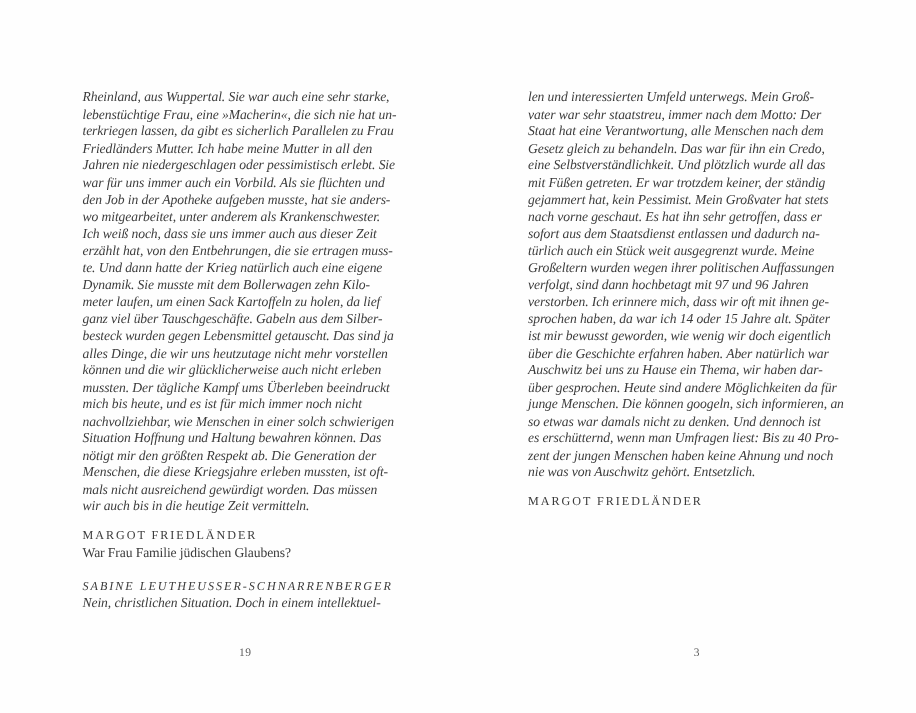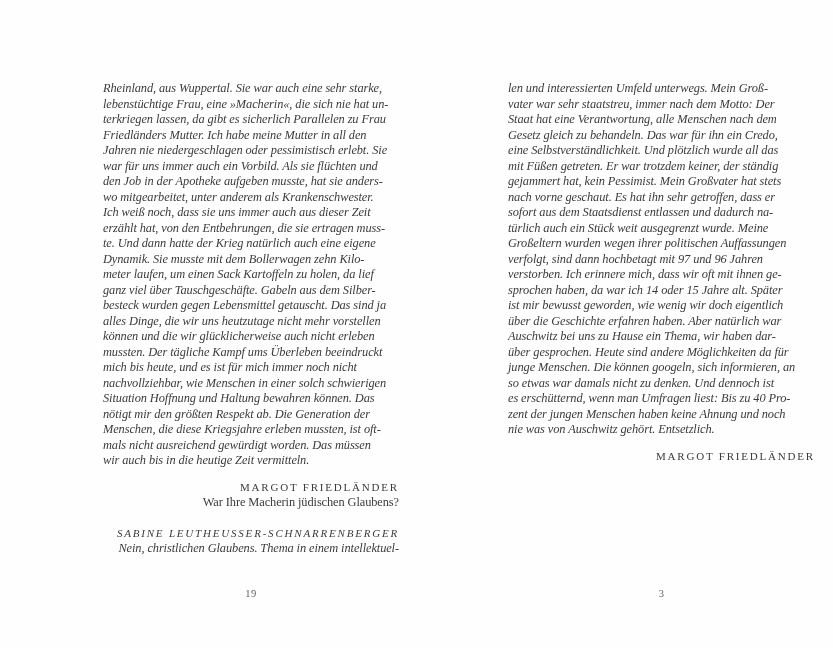--- a/index.html
+++ b/index.html
@@ -4,33 +4,33 @@
 <style>
   html, body { margin: 0; padding: 0; }
   body {
     width: 833px; height: 648px;
     background: #fefefe;
     position: relative;
     font-family: "Liberation Serif", "DejaVu Serif", serif;
     color: #3b3b3b;
     overflow: hidden;
   }
-  .page { position: absolute; top: 81px; margin-left: 28px; }
+  .page { position: absolute; top: 81px; }
   .page-left  { left: 75px;  width: 296px; }
   .page-right { left: 480px; width: 307px; }
   .body-text {
     margin: 0;
     font-size: 12.4px;
     line-height: 15.5px;
     letter-spacing: -0.1px;
     white-space: pre;      
   }
   .italic { font-style: italic; }
   .bold   { font-weight: bold; }
-  .qa { margin-top: 11px; text-align: right; }
+  .qa { margin-top: 11px; }
   .qa.gap-larger { margin-top: 15px; }
   .speaker {
     margin: 0;
     font-size: 11px;
     line-height: 15.5px;
     letter-spacing: 1.8px;
     font-style: normal;
   }
   .speaker.italic { font-style: italic; }
   .speaker.bold { font-weight: bold; }
@@ -70,26 +70,26 @@
 mich bis heute, und es ist für mich immer noch nicht
 nachvollziehbar, wie Menschen in einer solch schwierigen
 Situation Hoffnung und Haltung bewahren können. Das
 nötigt mir den größten Respekt ab. Die Generation der
 Menschen, die diese Kriegsjahre erleben mussten, ist oft-
 mals nicht ausreichend gewürdigt worden. Das müssen
 wir auch bis in die heutige Zeit vermitteln.</p>
 
     <div class="qa">
       <p class="speaker">MARGOT FRIEDLÄNDER</p>
-      <p class="body-text">War Ihre Macherin jüdischen Glaubens?</p>
+      <p class="body-text">War Frau Familie jüdischen Glaubens?</p>
     </div>
 
     <div class="qa gap-larger">
       <p class="speaker italic">SABINE LEUTHEUSSER-SCHNARRENBERGER</p>
-      <p class="body-text italic">Nein, christlichen Glaubens. Thema in einem intellektuel-</p>
+      <p class="body-text italic">Nein, christlichen Situation. Doch in einem intellektuel-</p>
     </div>
 
     <div class="folio">19</div>
   </section>
 
   <section class="page page-right">
     <p class="body-text italic">len und interessierten Umfeld unterwegs. Mein Groß-
 vater war sehr staatstreu, immer nach dem Motto: Der
 Staat hat eine Verantwortung, alle Menschen nach dem
 Gesetz gleich zu behandeln. Das war für ihn ein Credo,

